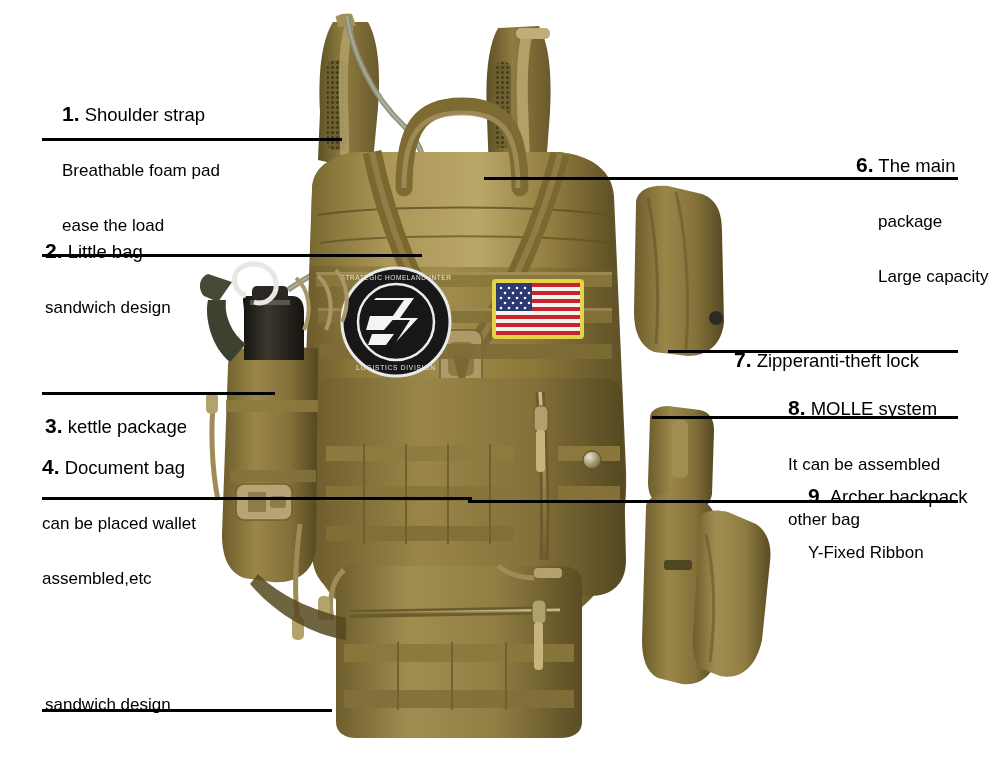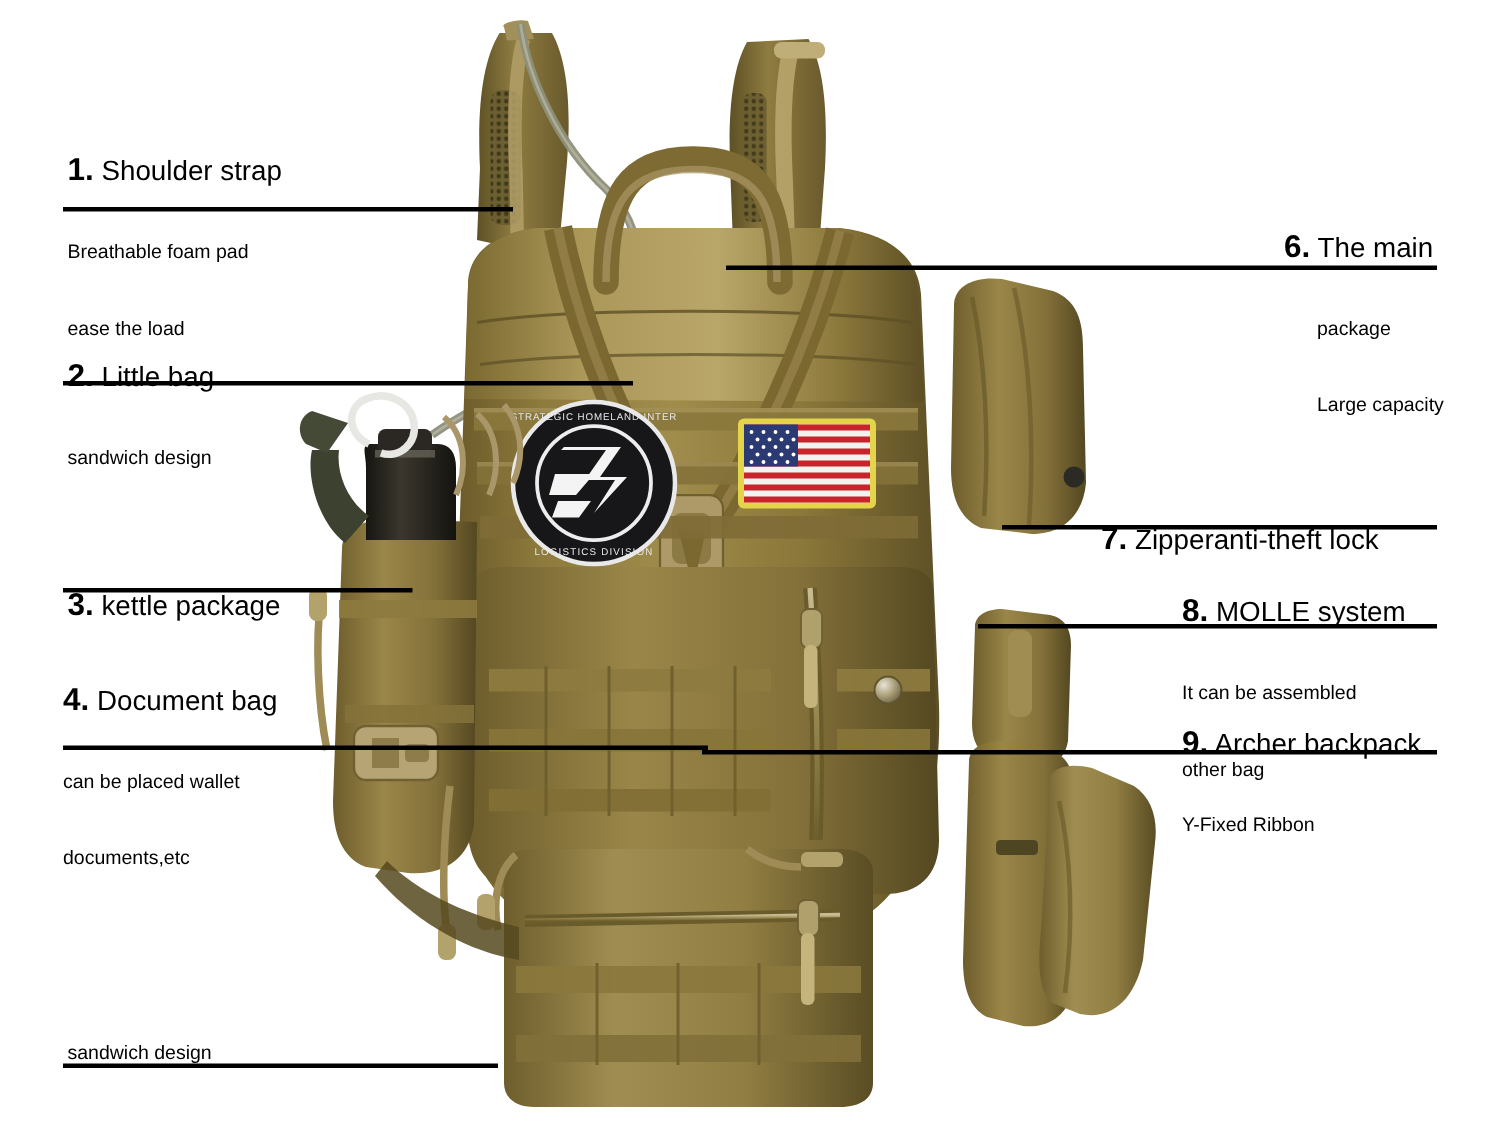--- a/index.html
+++ b/index.html
@@ -11,21 +11,21 @@
     color:#000; overflow:hidden; position:relative;
   }
   #stage { position:absolute; inset:0; width:1000px; height:765px; background:#fff; }
 
   
   .callout { position:absolute; }
   .callout .ctext { white-space:pre; line-height:1.12; }
   .callout .num {
     font-weight:bold; font-size:21px; letter-spacing:0px;
   }
-  .callout .ln { display:block; font-size:13px; font-weight:500; }
+  .callout .ln { display:block; font-size:17px; font-weight:500; }
   .callout .ln.first { font-size:18.5px; }
   .rule { position:absolute; background:#000; height:2.6px; }
 
   
   .indent { padding-left:22px; display:block; }
 
   
   #bag { position:absolute; left:0; top:0; width:1000px; height:765px; }
 </style>
 </head>
@@ -273,49 +273,49 @@
       <rect x="534" y="622" width="9" height="48" rx="4" fill="#c5b47c"></rect>
       <path d="M498 566 C508 574 520 578 534 578" stroke="#9e8b55" stroke-width="5" fill="none"></path>
       <rect x="534" y="568" width="28" height="10" rx="4" fill="#b4a26c"></rect>
     </g>
     <path d="M344 570 C332 580 328 600 332 620" stroke="#9e8b55" stroke-width="5" fill="none"></path>
     <rect x="318" y="596" width="12" height="24" rx="5" fill="#b4a26c"></rect>
 
     <path d="M250 584 C276 614 310 634 346 640 L346 618 C312 610 280 596 258 574 Z" fill="#56491f" opacity="0.85"></path>
   </svg>
 
-  <div class="callout" style="left:45px; top:66px;">
+  <div class="callout" style="left:62px; top:66px;">
     <div class="ctext">
       <span class="ln first"><span class="num">1.</span> <span>Shoulder strap</span></span>
       <span class="ln">Breathable foam pad</span>
       <span class="ln">ease the load</span>
     </div>
   </div>
   <div class="rule" style="left:42px; top:138px; width:300px;"></div>
 
   <div class="callout" style="left:45px; top:203px;">
     <div class="ctext">
       <span class="ln first"><span class="num">2.</span> <span>Little bag</span></span>
       <span class="ln">sandwich design</span>
     </div>
   </div>
   <div class="rule" style="left:42px; top:254px; width:380px;"></div>
 
-  <div class="callout" style="left:45px; top:356px;">
+  <div class="callout" style="left:45px; top:378px;">
     <div class="ctext">
       <span class="ln first"><span class="num">3.</span> <span>kettle package</span></span>
     </div>
   </div>
   <div class="rule" style="left:42px; top:392px; width:233px;"></div>
 
   <div class="callout" style="left:42px; top:419px;">
     <div class="ctext">
       <span class="ln first"><span class="num">4.</span> <span>Document bag</span></span>
       <span class="ln">can be placed wallet</span>
-      <span class="ln">documents,etc</span>
+      <span class="ln">assembled,etc</span>
     </div>
   </div>
   <div class="rule" style="left:42px; top:497px; width:430px;"></div>
 
   <div class="callout" style="left:45px; top:659px;">
     <div class="ctext">
       <span class="ln">sandwich design</span>
     </div>
   </div>
   <div class="rule" style="left:42px; top:709px; width:290px;"></div>
@@ -338,21 +338,21 @@
 
   <div class="callout" style="left:788px; top:360px;">
     <div class="ctext">
       <span class="ln first"><span class="num">8.</span> <span>MOLLE system</span></span>
       <span class="ln">It can be assembled</span>
       <span class="ln">other bag</span>
     </div>
   </div>
   <div class="rule" style="left:652px; top:416px; width:306px;"></div>
 
-  <div class="callout" style="left:788px; top:448px;">
+  <div class="callout" style="left:808px; top:448px;">
     <div class="ctext">
       <span class="ln first"><span class="num">9.</span> <span>Archer backpack</span></span>
       <span class="ln">Y-Fixed Ribbon</span>
     </div>
   </div>
   <div class="rule" style="left:468px; top:500px; width:490px;"></div>
 
 </div>
 
 </body></html>

